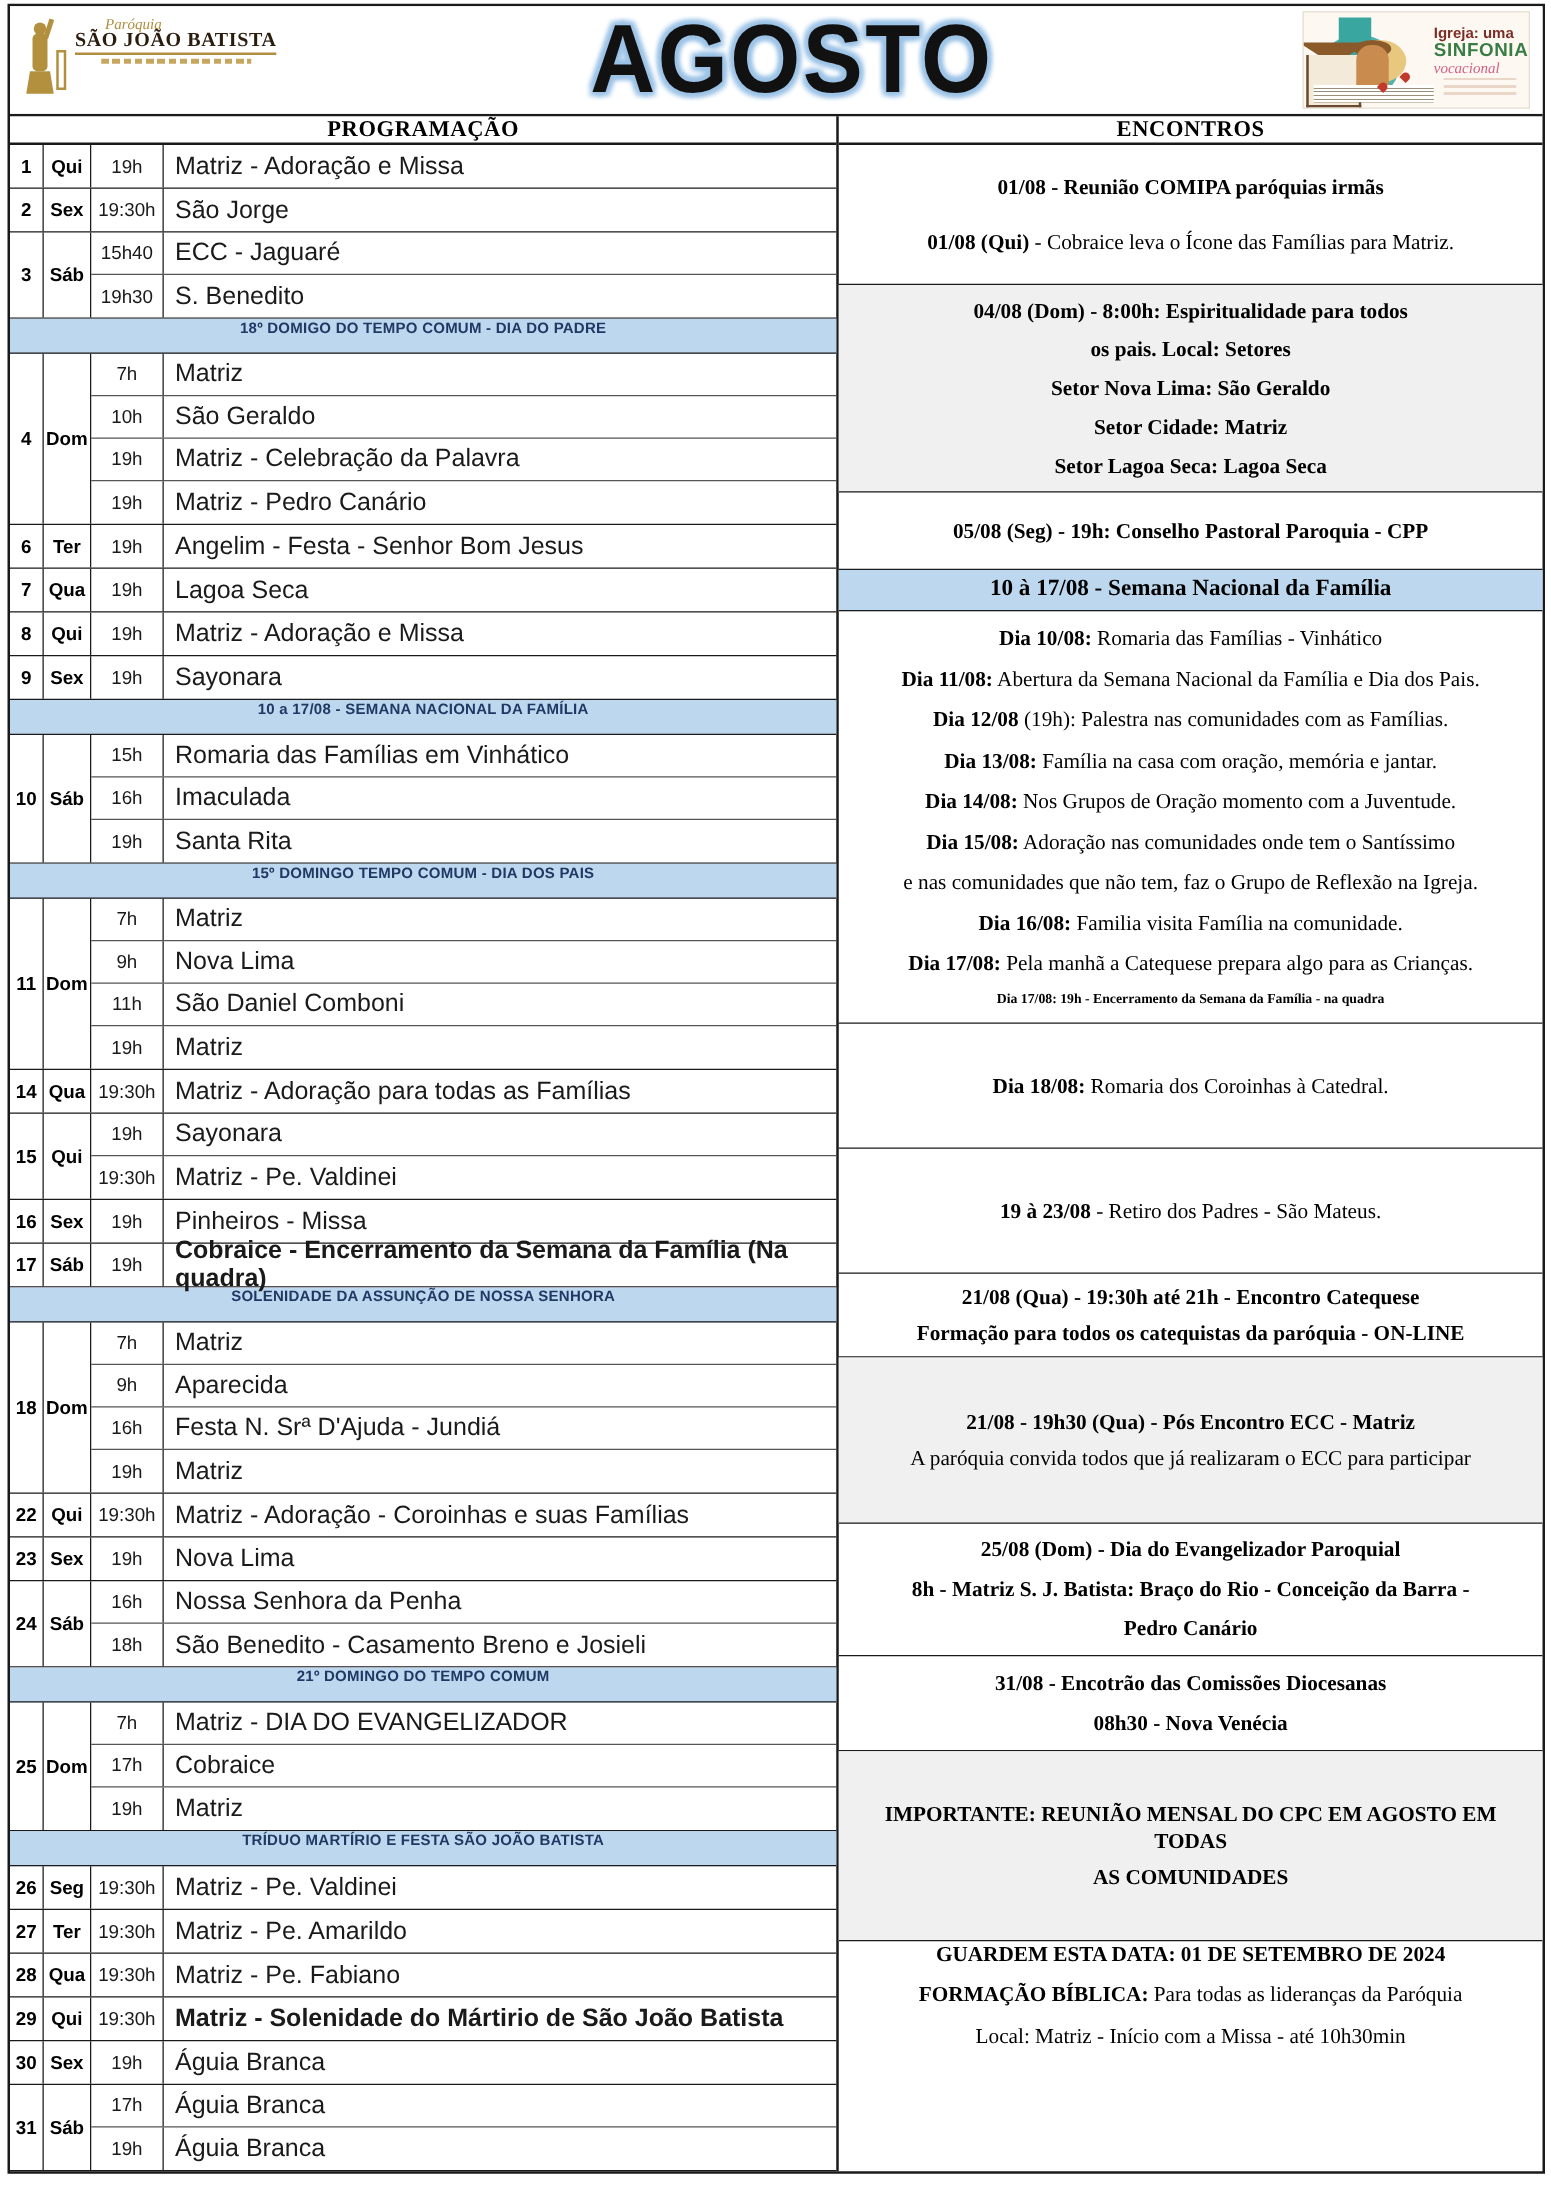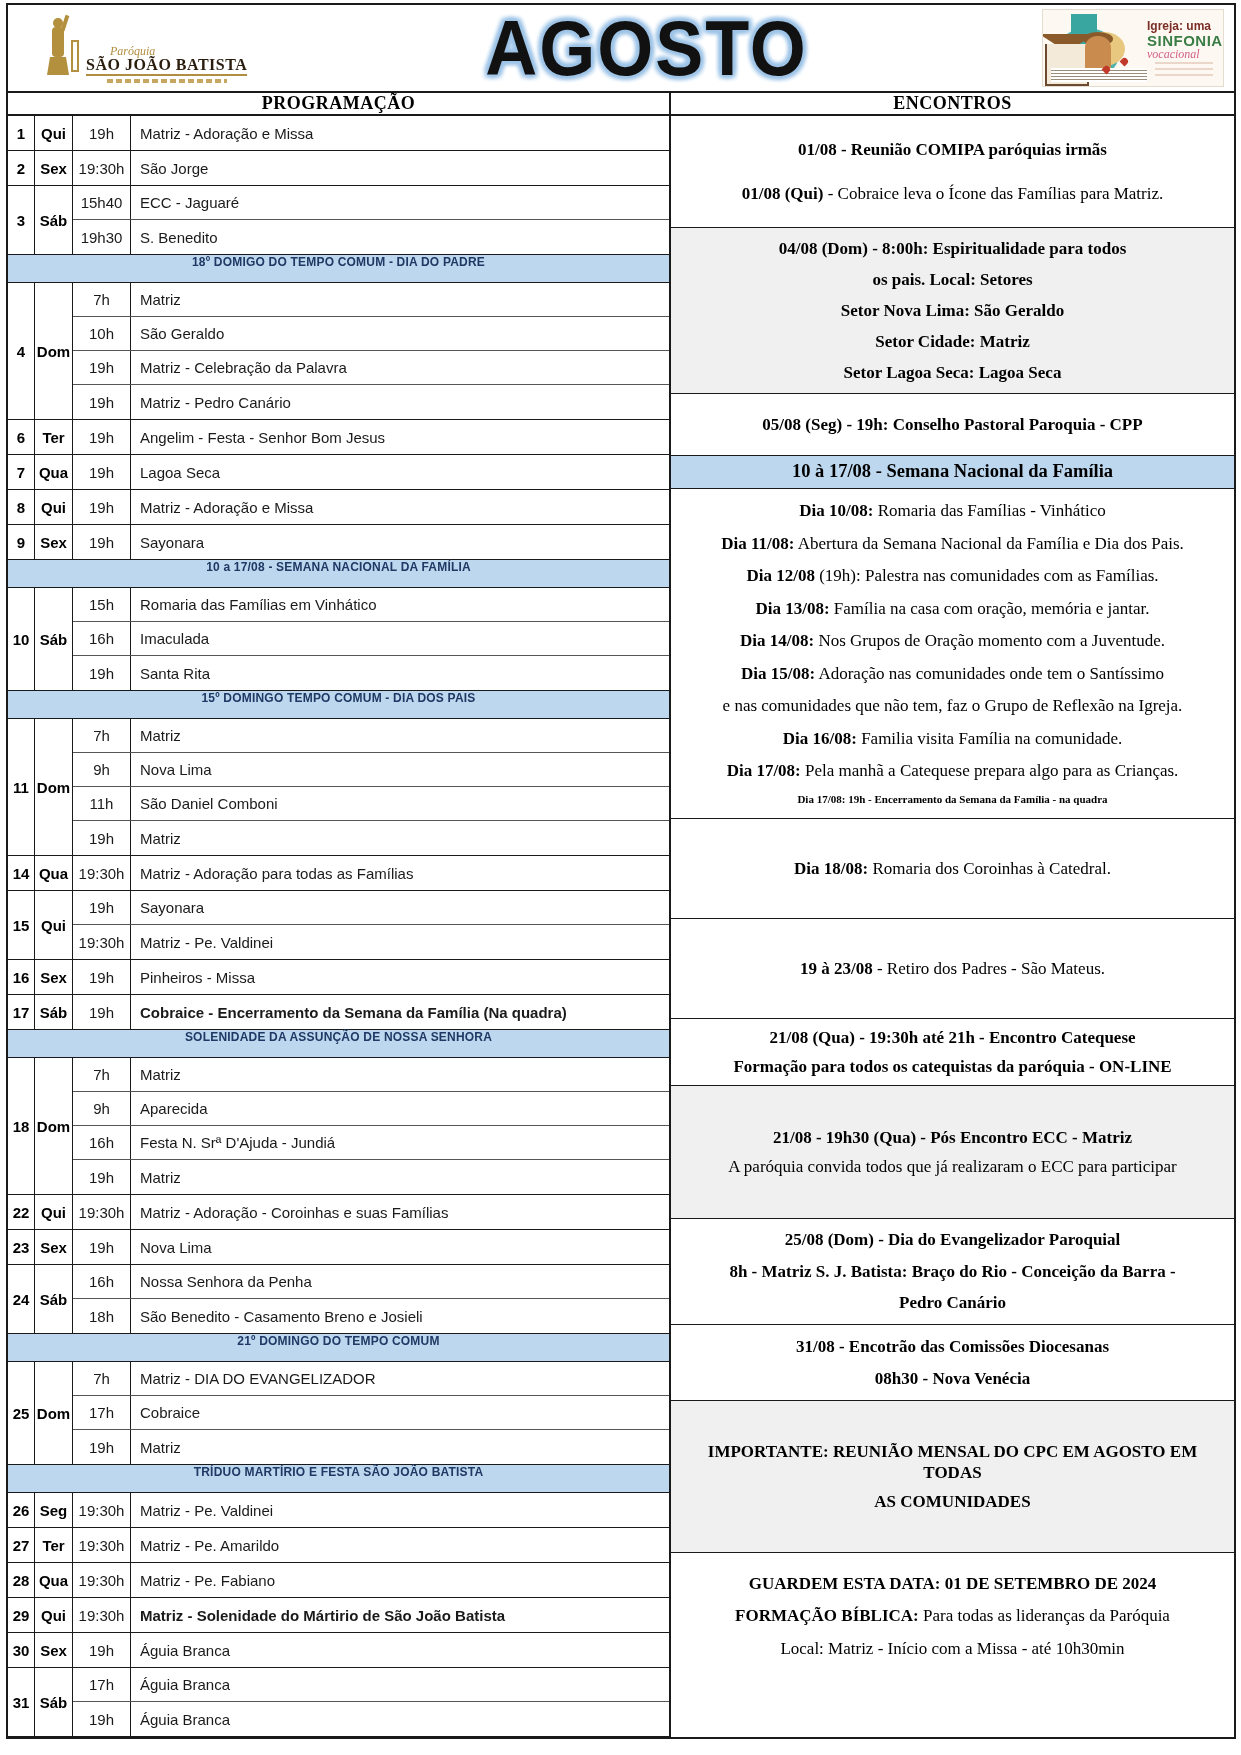--- a/index.html
+++ b/index.html
@@ -1,20 +1,20 @@
 <!DOCTYPE html>
 <html><head>
 <meta charset="utf-8">
 <style>
   html,body{margin:0;padding:0;background:#fff;}
   body{width:1241px;height:1755px;position:relative;font-family:"Liberation Sans",sans-serif;}
   .doc{position:absolute;left:6px;top:3px;width:1226px;border:2.5px solid #1a1a1a;background:#fff;}
   
   .band{height:86px;display:flex;align-items:center;position:relative;background:#fff;}
-  .logo{width:215px;padding-left:28px;display:flex;align-items:flex-end;gap:6px;}
+  .logo{width:215px;padding-left:2px;display:flex;align-items:flex-start;gap:6px;}
   .logo-art{flex:0 0 auto;}
   .logo-text{line-height:1;}
   .logo-script{font-family:"Liberation Serif",serif;font-style:italic;color:#b08d3f;font-size:12px;margin-left:24px;}
   .logo-name{font-family:"Liberation Serif",serif;font-weight:bold;color:#2b1d0e;font-size:16px;letter-spacing:.5px;border-bottom:2px solid #b08d3f;padding-bottom:1px;}
   .logo-sub{height:4px;width:120px;margin:3px auto 0;background:repeating-linear-gradient(90deg,#c7a75f 0 6px,transparent 6px 9px);}
   .title{flex:1;text-align:center;font-size:72px;font-weight:900;letter-spacing:2px;color:#111;
     text-shadow:0 0 3px #9DC3E6,0 0 6px #9DC3E6,3px 3px 4px #9DC3E6,-3px -3px 4px #9DC3E6,3px -3px 4px #9DC3E6,-3px 3px 4px #9DC3E6;
     transform:scaleY(1.08);}
   .card{width:180px;height:76px;margin-right:10px;background:#fdf8f1;position:relative;overflow:hidden;border:1px solid #e5ddd0;flex:0 0 auto;}
   .card .tower{position:absolute;left:28px;top:4px;width:26px;height:40px;background:#3aa6a0;}
@@ -47,34 +47,34 @@
     display:flex;align-items:flex-start;justify-content:center;letter-spacing:.2px;}
   .day-group{display:flex;}
   .cell{box-sizing:border-box;display:flex;align-items:center;justify-content:center;}
   .num{width:27px;font-weight:bold;font-size:15px;border-right:1.5px solid #1a1a1a;}
   .wd{width:38px;font-weight:bold;font-size:15px;border-right:1.5px solid #1a1a1a;}
   .slots{flex:1;display:flex;flex-direction:column;}
   .slot{display:flex;height:34px;box-sizing:border-box;border-bottom:1.5px solid #555;}
   .slot:last-child{border-bottom:none;}
   .time{width:58px;box-sizing:border-box;display:flex;align-items:center;justify-content:center;
     font-size:15px;border-right:1.5px solid #1a1a1a;color:#1a1a1a;}
-  .event{flex:1;display:flex;align-items:center;padding-left:9px;font-size:15px;color:#1a1a1a;}
+  .event{flex:1;display:flex;align-items:center;padding-left:9px;font-size:20px;color:#1a1a1a;}
   .event.bold{font-weight:bold;}
   
   .eblock{box-sizing:border-box;display:flex;flex-direction:column;justify-content:space-evenly;
     font-family:"Liberation Serif",serif;color:#000;}
   .eblock.bline{border-bottom:1.7px solid #1a1a1a;}
   .eblock.gray{background:#F0F0F0;}
   .eblock.band{background:#BDD7EE;color:#000000;justify-content:center;}
   .eblock.band .eline{font-size:18.5px;}
   .eline{text-align:center;font-size:17px;line-height:1.25;padding:0 6px;}
   .eline .b{font-weight:bold;}
   .eline.small{font-size:11px;font-weight:bold;}
   .graycore{background:#F0F0F0;padding:10px 4px;display:flex;flex-direction:column;gap:8px;justify-content:center;}
-  .topalign{justify-content:flex-start;padding-top:20px;gap:11px;}
+  .topalign{justify-content:flex-start;gap:11px;}
 </style>
 </head>
 <body>
 
 <div class="doc">
 
   <div class="band">
     <div class="logo">
       <span class="logo-art">
         <svg width="44" height="66" viewBox="0 0 44 66">

